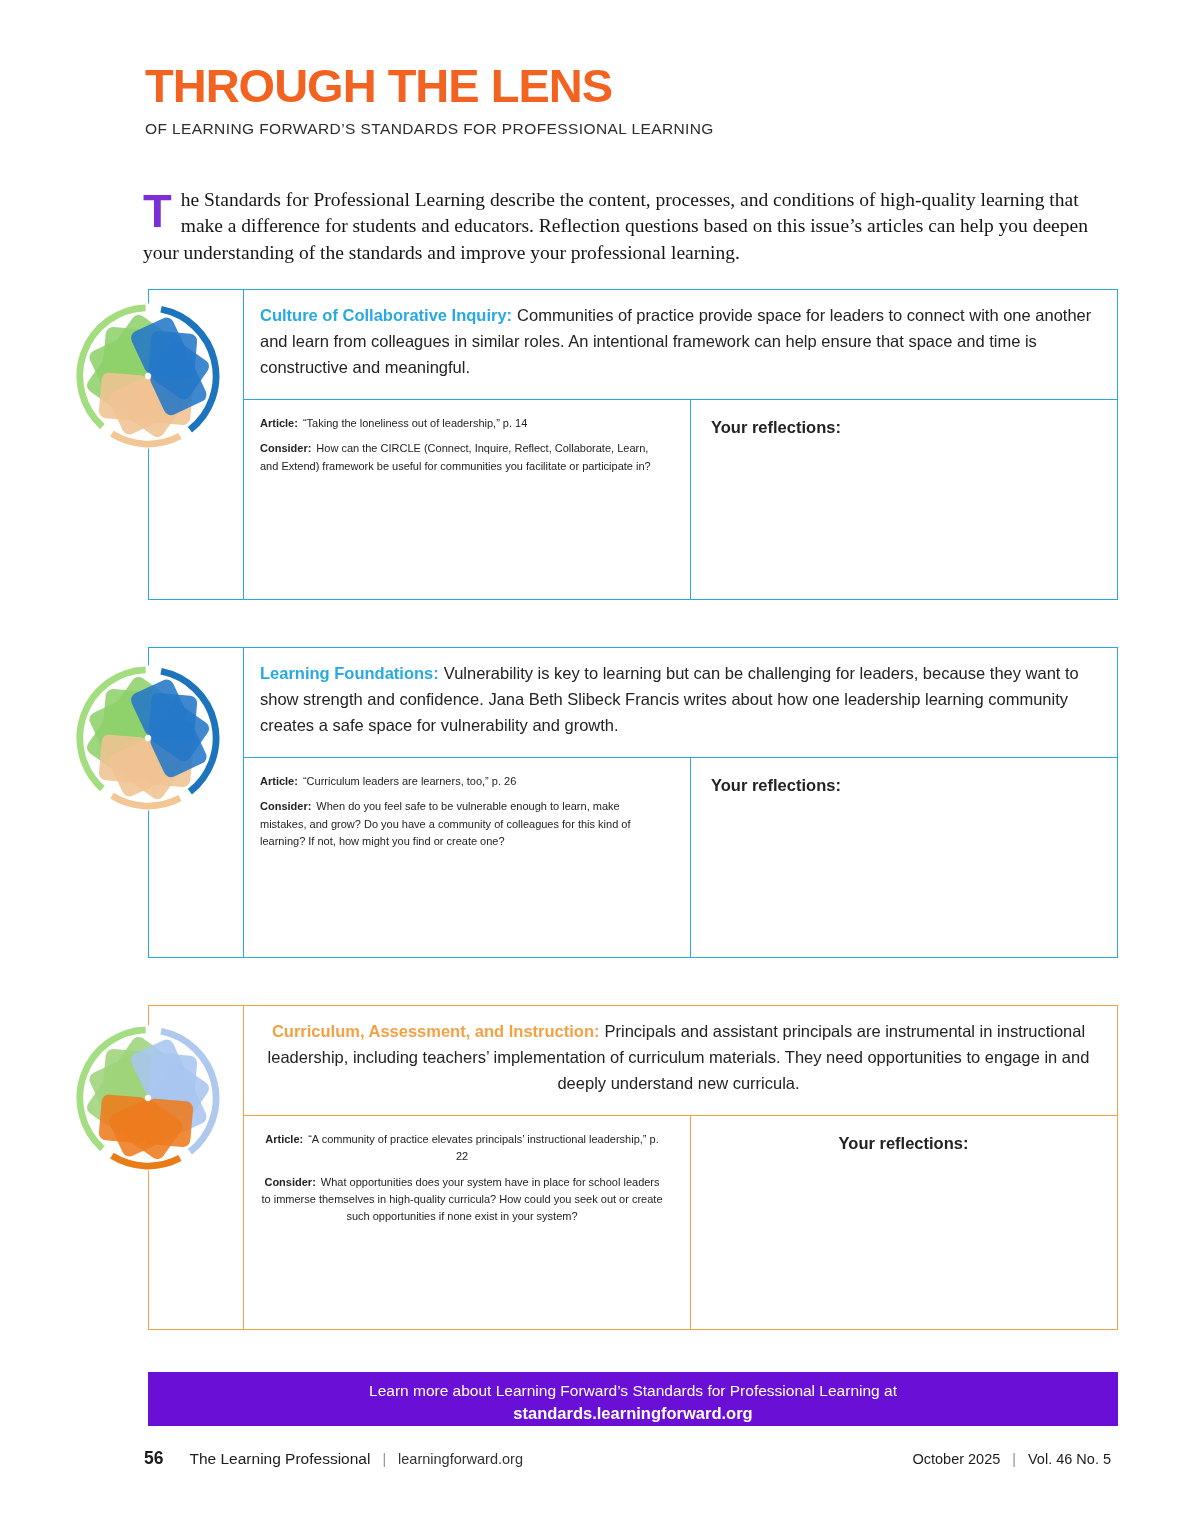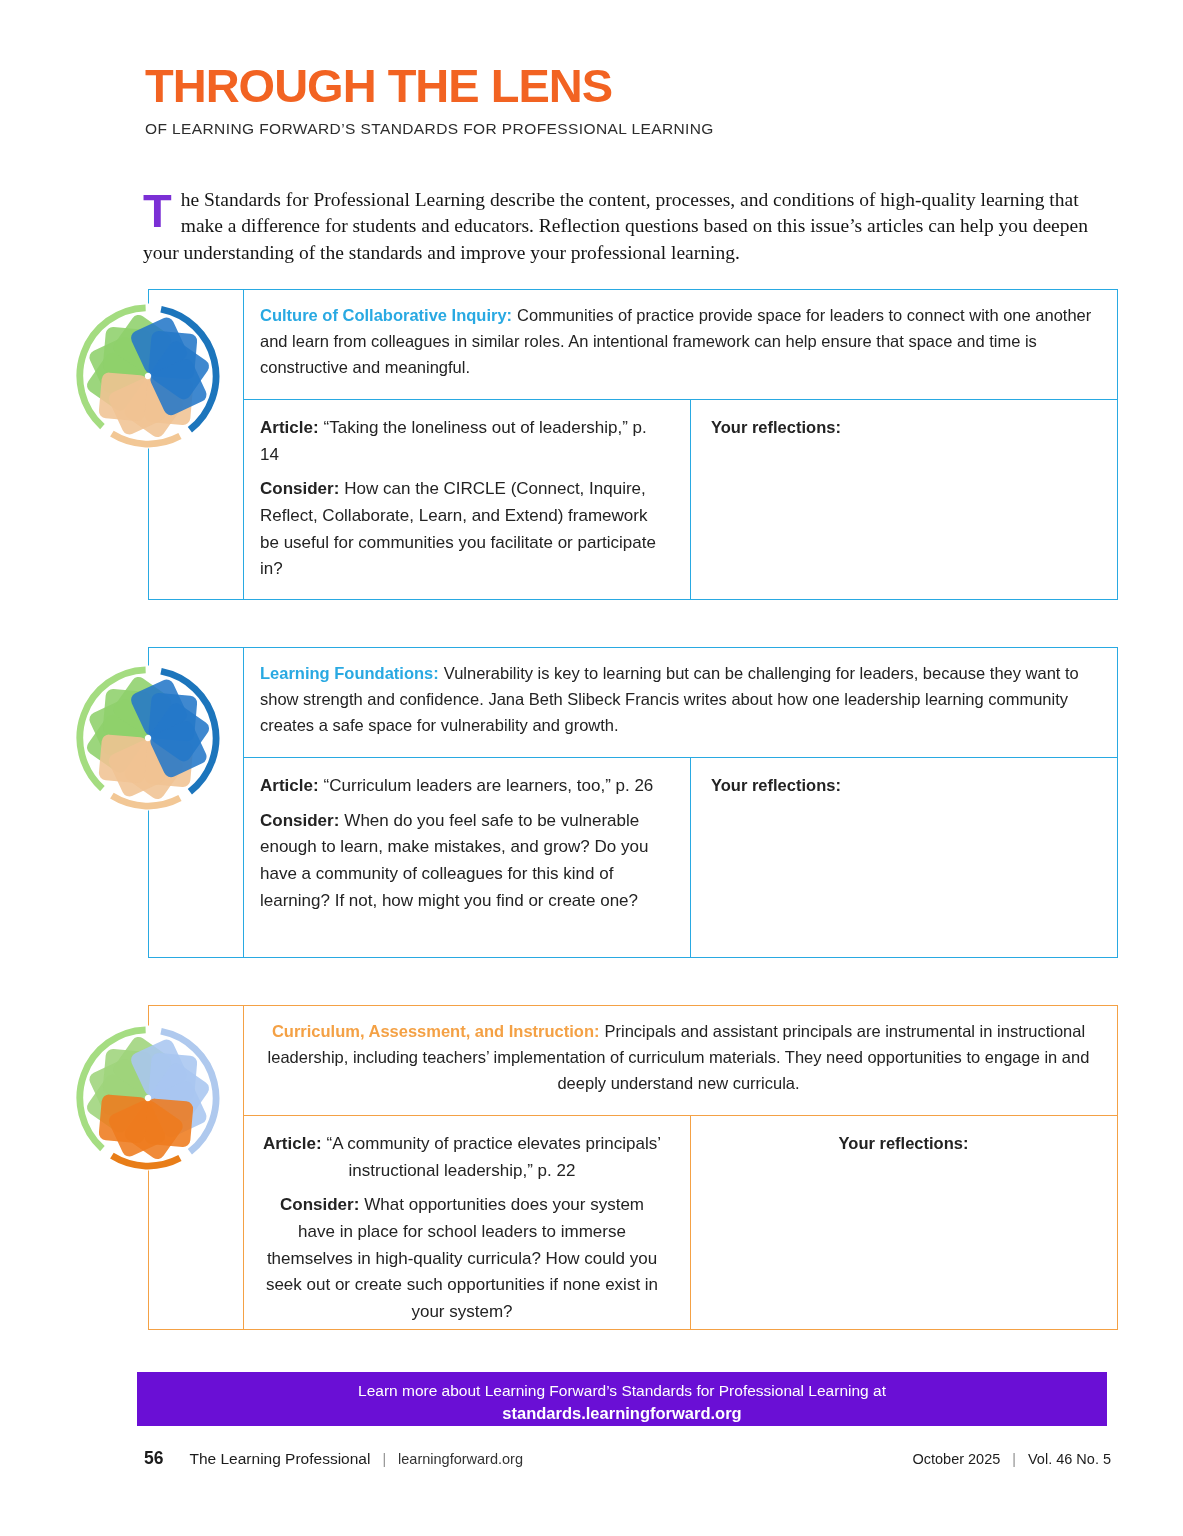--- a/index.html
+++ b/index.html
@@ -27,36 +27,36 @@
   .logo{position:absolute;width:148px;height:148px;left:-75px;top:12px;}
   .c2 .logo{top:16px;}
   .c3 .logo{top:18px;}
   .logo svg{width:100%;height:100%;display:block;}
   .content{flex:1;display:flex;flex-direction:column;min-width:0;}
   .card-header{height:110px;box-sizing:border-box;border-bottom:1.6px solid var(--accent);
                padding:13px 20px 8px 16px;font-size:16.5px;line-height:1.57;}
   .card-heading{font-weight:bold;color:var(--accent);margin-right:5px;}
   .card-body{flex:1;display:flex;min-height:0;}
   .cell-article{width:447px;flex:none;box-sizing:border-box;border-right:1.6px solid var(--accent);
-                padding:15px 26px 12px 16px;font-size:17px;line-height:1.57;}
+                padding:15px 26px 12px 16px;font-size:11px;line-height:1.57;}
   .cell-reflect{flex:1;padding:15px 16px 12px 20px;font-size:16.5px;line-height:1.57;}
   .label{font-weight:bold;margin-right:5px;}
   .consider-block{margin-top:8px;}
 
   
   .p-left{fill:var(--petal-left);}
   .p-right{fill:var(--petal-right);}
   .p-bottom{fill:var(--petal-bottom);}
   .r-left{stroke:var(--ring-left);}
   .r-right{stroke:var(--ring-right);}
   .r-bottom{stroke:var(--ring-bottom);}
   .ring{fill:none;stroke-width:4.6;}
 
   
-  .banner{position:absolute;left:137px;top:1372px;width:970px;height:54px;box-sizing:border-box;
+  .banner{position:absolute;left:148px;top:1372px;width:970px;height:54px;box-sizing:border-box;
           color:#fff;text-align:center;padding-top:8px;background:#6A0FD5;}
   .banner .line1{font-size:15.5px;line-height:1.45;}
   .banner .line2{font-size:16.5px;font-weight:bold;line-height:1.45;}
   .banner a{color:#fff;text-decoration:none;}
 
   
   .footer{position:absolute;left:144px;top:1448px;width:967px;display:flex;
           justify-content:space-between;align-items:baseline;font-size:15px;color:#1c1c1c;}
   .footer .left,.footer .right{display:flex;align-items:baseline;}
   .page-num{font-weight:bold;font-size:17.5px;margin-right:26px;}

